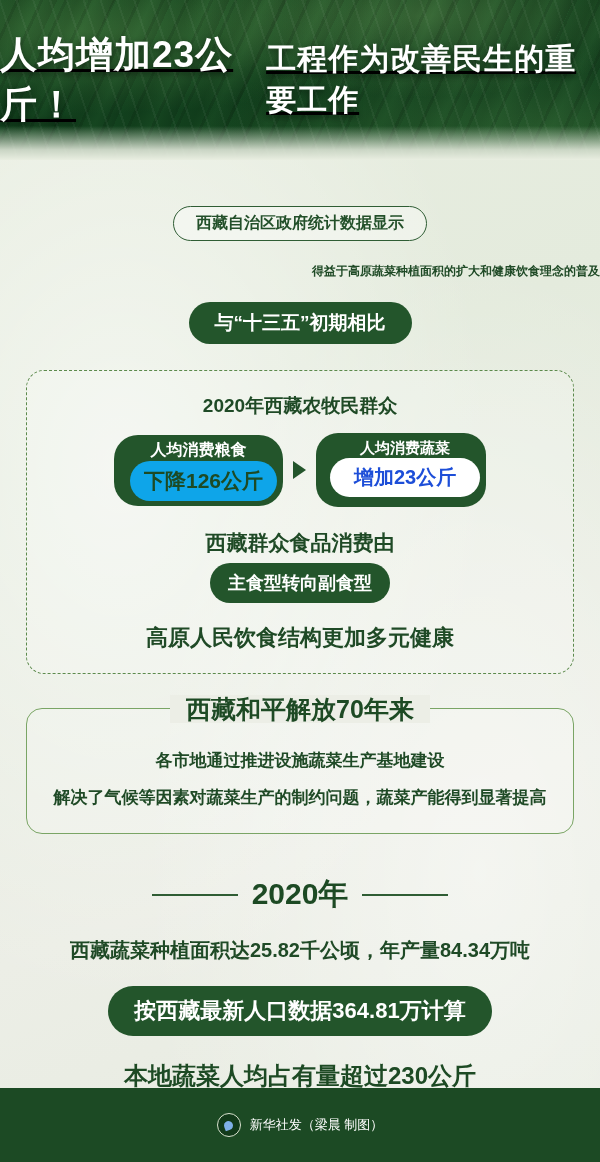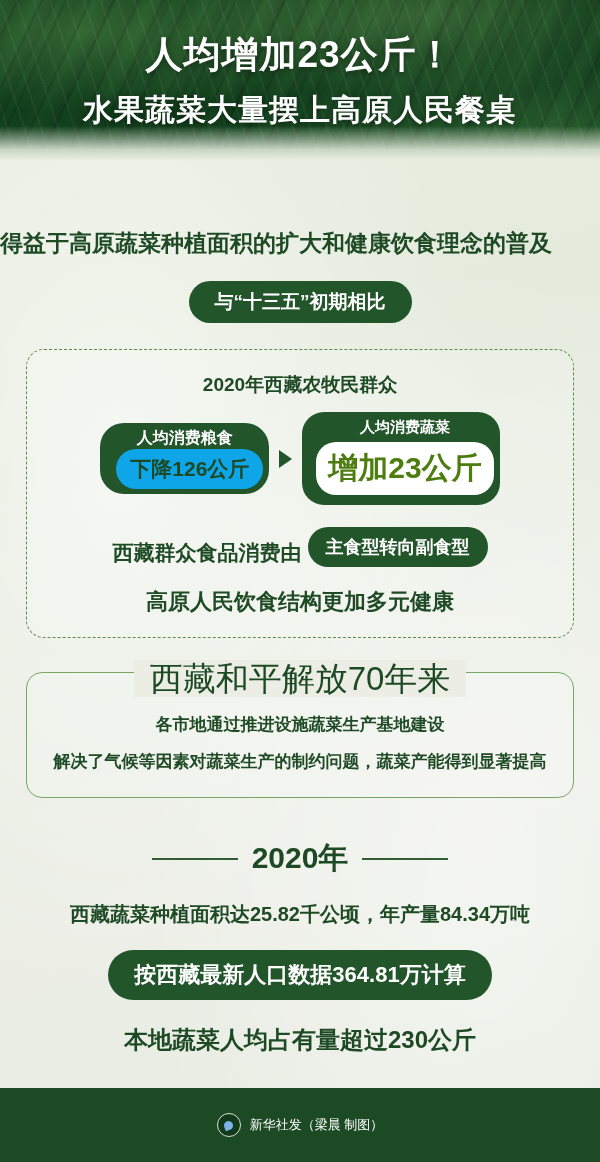--- a/index.html
+++ b/index.html
@@ -46,24 +46,25 @@
     position: absolute;
     inset: 0;
     background:
       repeating-linear-gradient(72deg, rgba(255,255,255,0.045) 0px, rgba(255,255,255,0.045) 2px, rgba(0,0,0,0) 2px, rgba(0,0,0,0) 16px),
       repeating-linear-gradient(-65deg, rgba(0,0,0,0.10) 0px, rgba(0,0,0,0.10) 3px, rgba(0,0,0,0) 3px, rgba(0,0,0,0) 22px);
   }
   .header-inner {
     position: relative;
     height: 100%;
     display: flex;
-    flex-direction: column;
+    flex-direction: row;
     align-items: center;
     justify-content: center;
     gap: 10px;
+    text-decoration: underline;
   }
   .title-1 {
     color: #ffffff;
     font-size: 37px;
     font-weight: bold;
     letter-spacing: 1px;
     text-shadow: 0 2px 6px rgba(0,0,0,0.45);
   }
   .title-2 {
     color: #ffffff;
@@ -105,23 +106,23 @@
     display: inline-block;
     background: #23552b;
     color: #ffffff;
     border-radius: 26px;
     padding: 10px 26px;
     font-size: 22px;
     font-weight: bold;
   }
   .line-text {
     color: #1f4a26;
-    font-size: 23px;
-    font-weight: bold;
-    text-align: left;
+    font-size: 12px;
+    font-weight: bold;
+    text-align: right;
   }
   .center { text-align: center; }
 
   
   .b1 { padding-top: 46px; }
   .b1 .row2 { margin-top: 22px; }
   .b1 .row3 { margin-top: 22px; }
 
   
   .dashed-card {
@@ -179,34 +180,34 @@
     padding: 6px 6px 10px 14px;
     text-align: center;
     min-width: 150px;
   }
   .stat-right .lbl {
     color: #ffffff;
     font-size: 15px;
     font-weight: bold;
   }
   .stat-right .val {
-    margin-top: 5px;
     background: #ffffff;
-    color: #4d7c0f;
+    color: #1d4ed8;
     border-radius: 20px;
     padding: 6px 12px;
-    font-size: 30px;
+    font-size: 20px;
     font-weight: bold;
   }
   .mix-row {
     display: flex;
-    align-items: flex-end;
+    align-items: center;
     justify-content: center;
     gap: 6px;
     margin-top: 22px;
+    flex-direction: column;
   }
   .mix-row .txt {
     color: #1f4a26;
     font-size: 21px;
     font-weight: bold;
   }
   .mix-row .chip {
     background: #23552b;
     color: #ffffff;
     border-radius: 22px;
@@ -234,22 +235,22 @@
   .card70 .head {
     position: absolute;
     top: -16px;
     left: 0; right: 0;
     text-align: center;
   }
   .card70 .head span {
     background: #eceee6;
     padding: 0 16px;
     color: #1d4a24;
-    font-size: 33px;
-    font-weight: normal;
+    font-size: 25px;
+    font-weight: bold;
   }
   .card70 .line {
     text-align: center;
     color: #1f4a26;
     font-size: 17px;
     font-weight: bold;
     margin-top: 14px;
   }
   .card70 .line:first-of-type { margin-top: 2px; }
 
@@ -322,26 +323,27 @@
 </head>
 <body>
 
 <div class="poster">
 
   <div class="header">
     <div class="leafwash"></div>
     <div class="veins"></div>
     <div class="header-inner">
       <div class="title-1">人均增加23公斤！</div>
-      <div class="title-2">水果蔬菜大量摆上高原人民餐桌</div>
+      <div class="title-2">工程作为改善民生的重要工作</div>
     </div>
     <div class="header-fade"></div>
   </div>
 
   <div class="section b1 center">
+    <div class="pill-outline">西藏自治区政府统计数据显示</div>
     <div class="line-text row2">得益于高原蔬菜种植面积的扩大和健康饮食理念的普及</div>
     <div class="row3">
       <span class="pill-solid">与“十三五”初期相比</span>
     </div>
   </div>
 
   <div class="dashed-card">
     <div class="sub-title">2020年西藏农牧民群众</div>
 
     <div class="stat-row">

